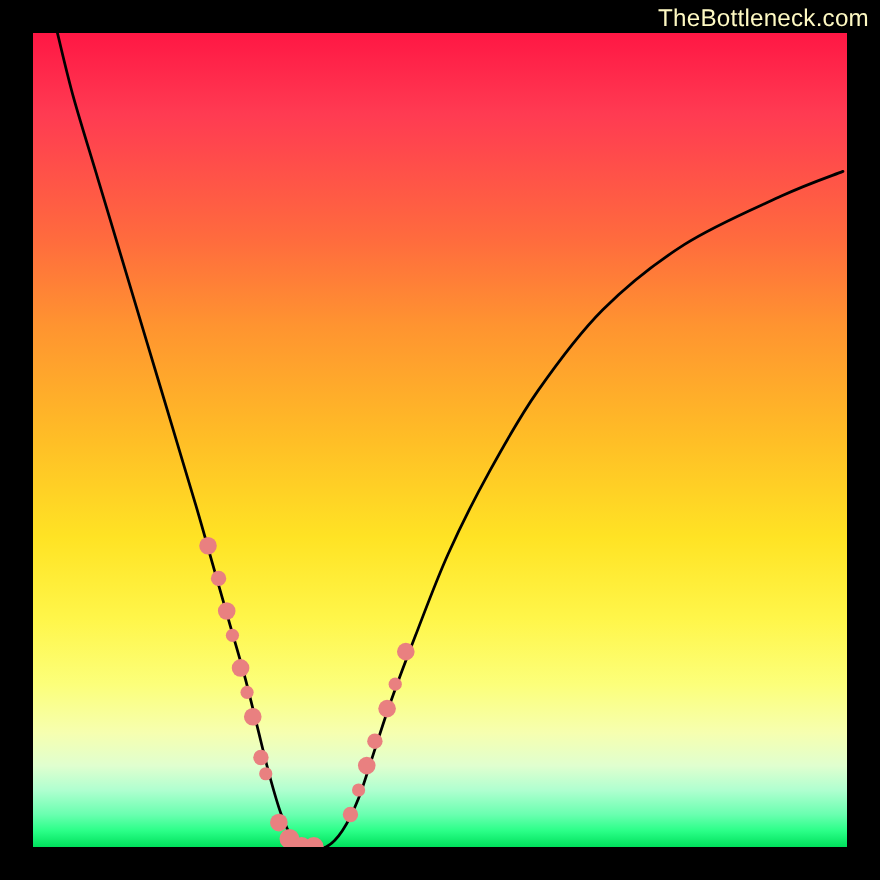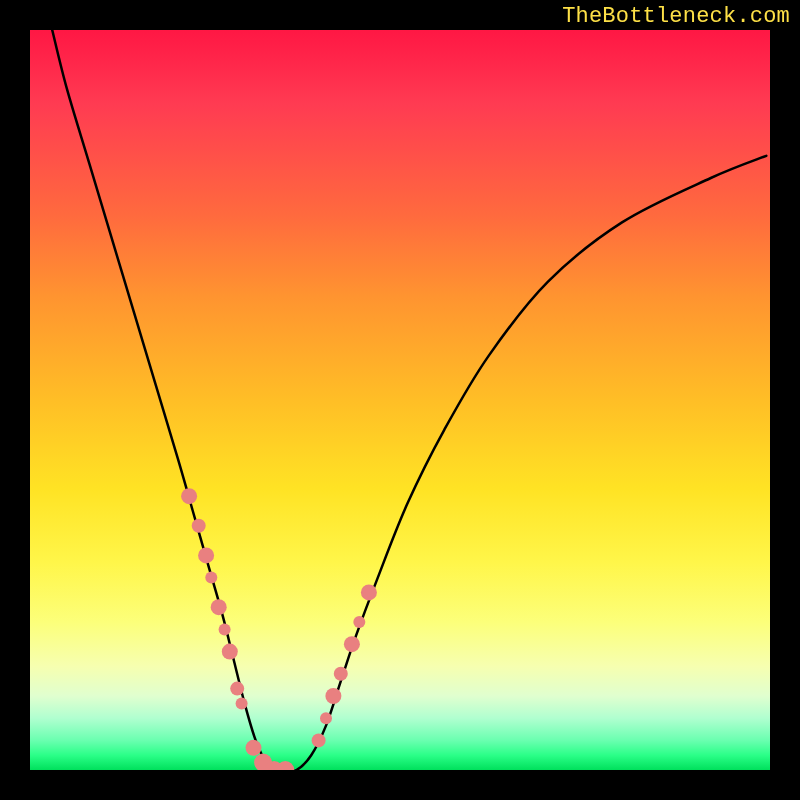--- a/index.html
+++ b/index.html
@@ -42,26 +42,25 @@
       #b0ffd0 93%,
       #6affb0 96%,
       #2bff88 98%,
       #00e05c 100%
     );
   }
   .watermark {
     position: absolute;
     top: 4px;
     right: 10px;
-    color: #fde047;
+    color: #fef9c3;
     font-size: 22px;
     font-weight: 500;
     letter-spacing: 0.2px;
     user-select: none;
-    font-family: Liberation Mono, monospace;
   }
   svg.curve-layer {
     position: absolute;
     inset: 0;
     width: 100%;
     height: 100%;
   }
   .dot {
     fill: #e98080;
     stroke: none;

